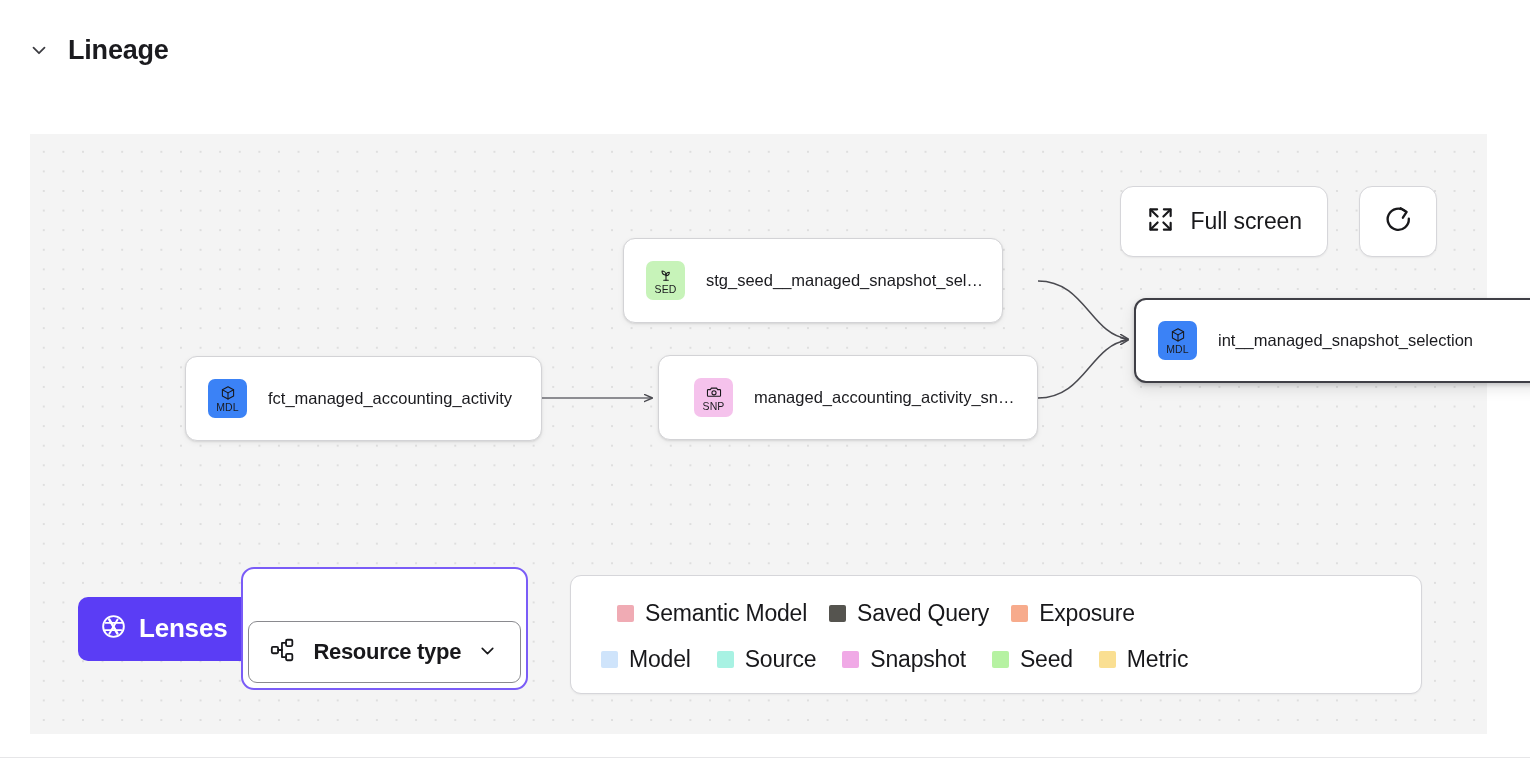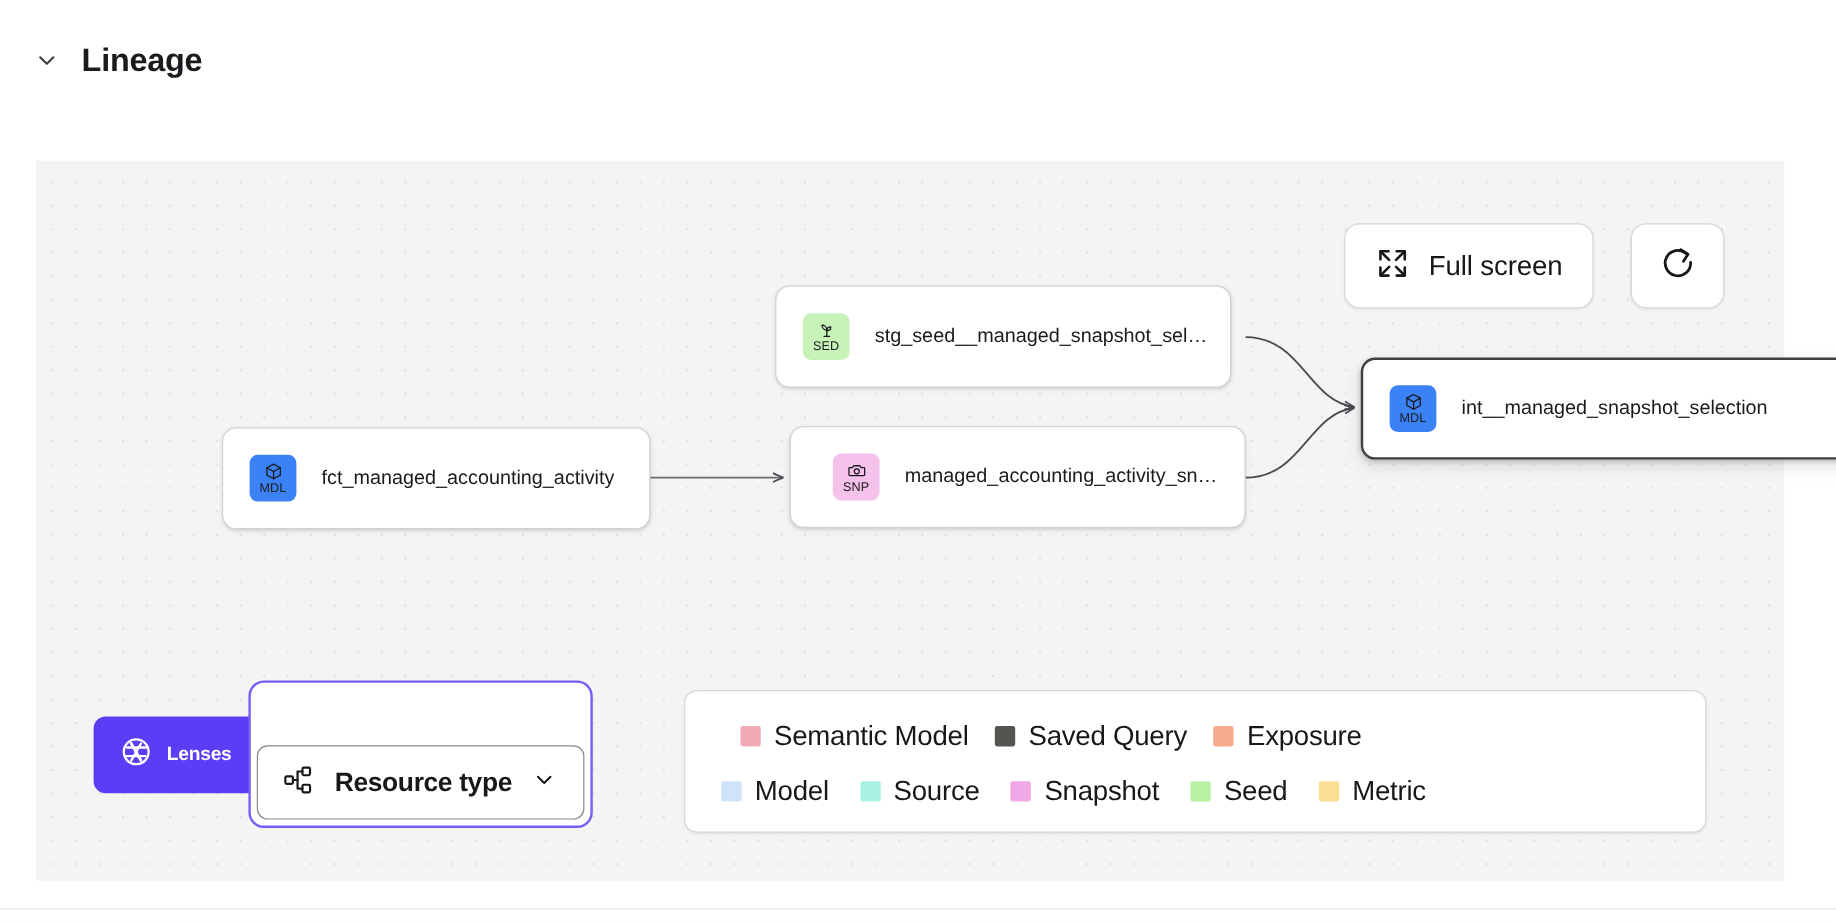--- a/index.html
+++ b/index.html
@@ -114,21 +114,21 @@
   }
   .lenses-btn {
     height: 64px;
     background: #5b3df5;
     border: none;
     border-radius: 10px 0 0 10px;
     display: flex; align-items: center; gap: 12px;
     padding: 0 20px 0 22px;
     cursor: pointer;
   }
-  .lenses-btn .lbl { font-size: 16px; font-weight: 600; color:#fff; letter-spacing:-0.2px; }
+  .lenses-btn .lbl { font-size: 26px; font-weight: 600; color:#fff; letter-spacing:-0.2px; }
   .dropdown-wrap {
     margin-left: -6px;
     padding: 5px;
     border: 2px solid #7a5cf7;
     border-radius: 13px;
     background: #fff;
   }
   .dropdown {
     height: 62px;
     background: #fff;
@@ -212,21 +212,21 @@
             <path d="M12 2.6 L20.4 7.2 L12 11.8 L3.6 7.2 Z"></path>
             <path d="M3.6 7.2 L3.6 16.4 L12 21 L20.4 16.4 L20.4 7.2"></path>
             <path d="M12 11.8 L12 21"></path>
           </svg>
         </span>
         <span class="badge-label">MDL</span>
       </div>
       <div class="node-label">fct_managed_accounting_activity</div>
     </div>
 
-    <div class="node" style="left:616px; top:104px; width:380px; height:85px;">
+    <div class="node" style="left:593px; top:104px; width:380px; height:85px;">
       <div class="badge sed">
         <span>
           <svg width="16" height="16" viewBox="0 0 24 24" fill="none" stroke="#18181b" stroke-width="1.6" stroke-linecap="round" stroke-linejoin="round">
             <path d="M12 20 L12 12"></path>
             <path d="M12 12 C12 8.4 9.2 6 6 6 C6 9.4 8.6 12 12 12 Z"></path>
             <path d="M12 13 C12 10 14.2 8 17 8 C17 10.9 14.8 13 12 13 Z"></path>
             <path d="M8.6 20 L15.4 20"></path>
           </svg>
         </span>
         <span class="badge-label">SED</span>

